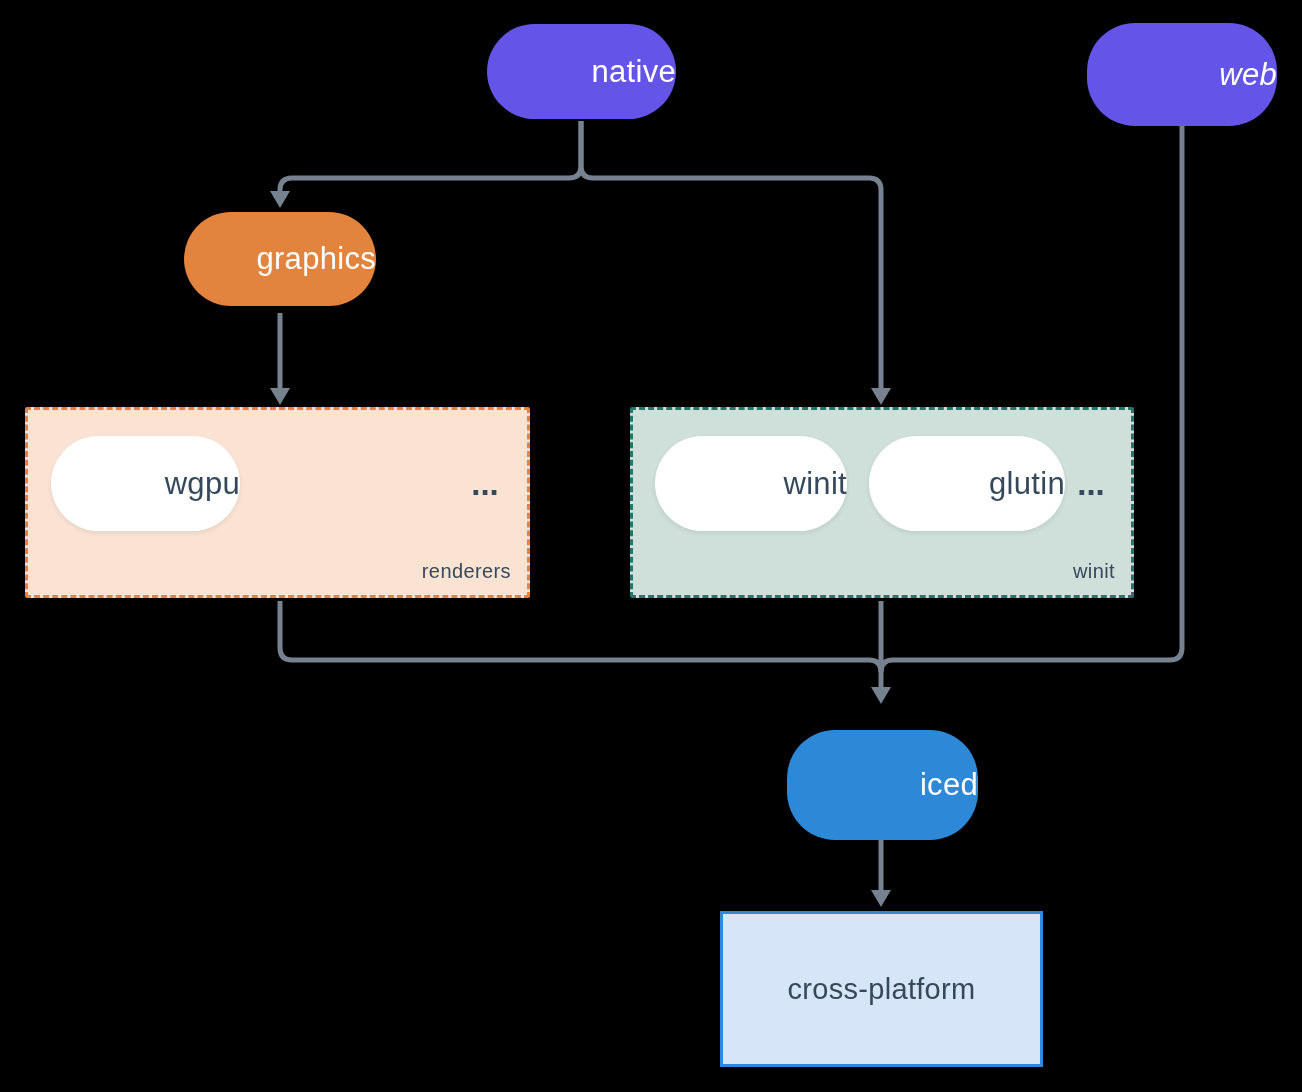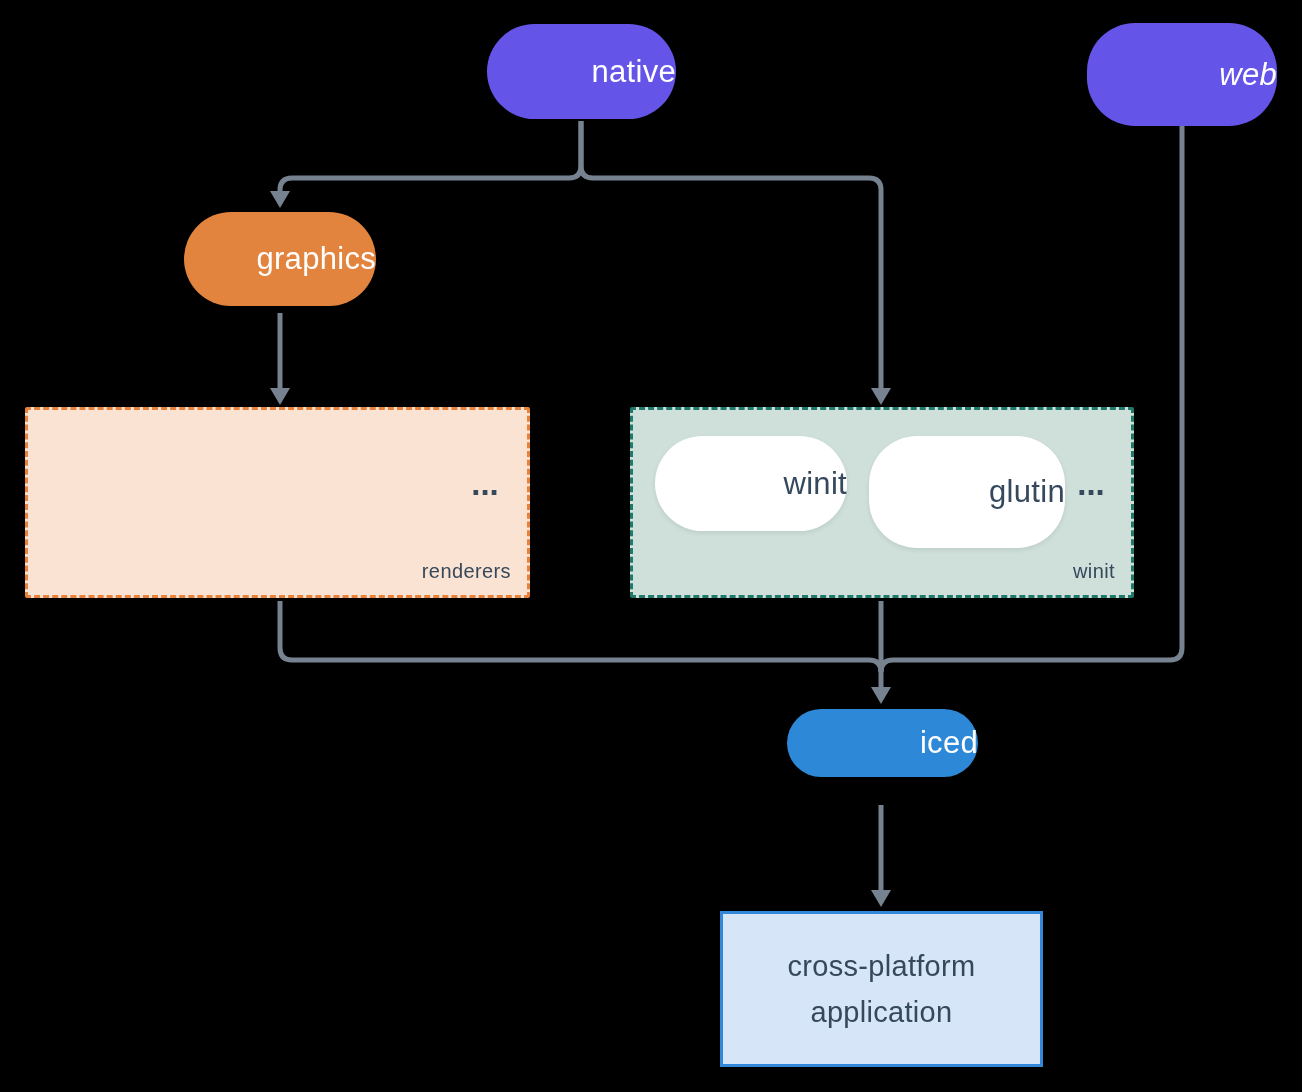--- a/index.html
+++ b/index.html
@@ -134,37 +134,39 @@
 
   <div class="pill purple" style="left:1087px; top:23px; width:190px; height:103px;font-style:italic;">
     <span>web</span>
   </div>
 
   <div class="pill orange" style="left:184px; top:212px; width:192px; height:94px;">
     <span>graphics</span>
   </div>
 
   <div class="group renderers" style="left:25px; top:407px; width:505px; height:191px;">
+    <div class="pill white" style="left:23px; top:26px; width:189px; height:95px;">
+      <span>wgpu</span>
+    </div>
     <div class="more" style="right:22px; width:40px;">...</div>
     <div class="group-label">renderers</div>
   </div>
 
   <div class="group shells" style="left:630px; top:407px; width:504px; height:191px;">
     <div class="pill white" style="left:22px; top:26px; width:192px; height:95px;">
       <span>winit</span>
     </div>
-    <div class="pill white" style="left:236px; top:26px; width:196px; height:112px;">
+    <div class="pill white" style="left:236px; top:26px; width:196px; height:95px;">
       <span>glutin</span>
     </div>
     <div class="more" style="right:20px; width:40px;">...</div>
     <div class="group-label">winit</div>
   </div>
 
-  <div class="pill blue" style="left:787px; top:709px; width:191px; height:68px;">
+  <div class="pill blue" style="left:787px; top:730px; width:191px; height:110px;">
     <span>iced</span>
   </div>
 
   <div class="app-box" style="left:720px; top:911px; width:323px; height:156px;">
     <div>cross-platform</div>
-    <div>application</div>
   </div>
 
 </div>
 
 </body></html>

